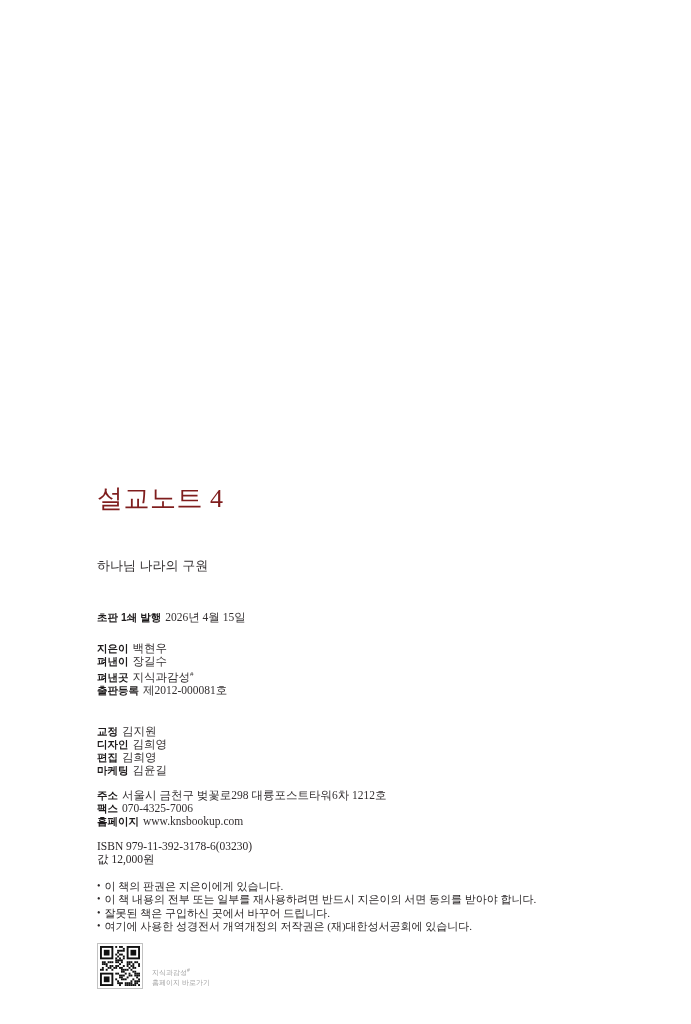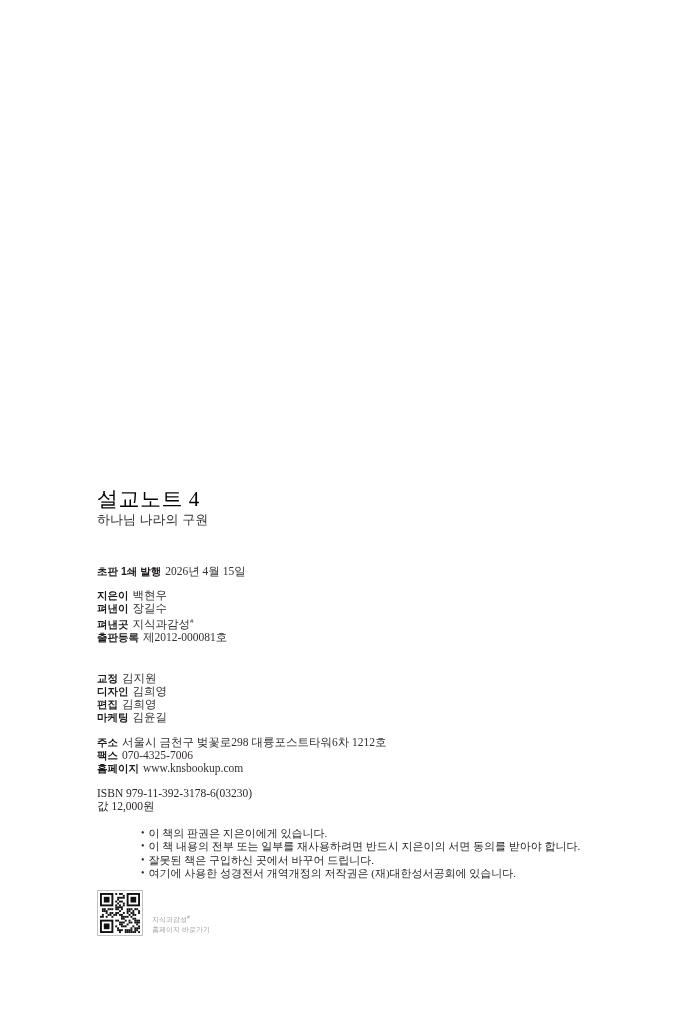--- a/index.html
+++ b/index.html
@@ -13,36 +13,37 @@
     color: #2a2627;
   }
   .colophon {
     position: absolute;
     left: 97px;
     top: 487px;
     width: 540px;
   }
   .book-title {
     font-family: "Liberation Serif", "DejaVu Serif", serif;
-    font-size: 21px;
+    font-size: 26px;
     line-height: 24px;
     font-weight: 500;
-    color: #000000;
+    color: #7f1d1d;
     letter-spacing: 0.5px;
     margin: 0;
   }
   .book-subtitle {
     font-family: "Liberation Sans", "DejaVu Sans", sans-serif;
     font-size: 13px;
     line-height: 17px;
     color: #332f30;
+    margin-top: 46px;
   }
   .block { margin: 0; }
   .block.edition  { margin-top: 37px; }
-  .block.pub      { margin-top: 11px; }
+  .block.pub      { margin-top: 18px; }
   .block.staff    { margin-top: 28px; }
   .block.contact  { margin-top: 12px; }
   .block.isbn     { margin-top: 12px; }
   .row {
     font-size: 11.5px;
     line-height: 13px;
     white-space: nowrap;
   }
   .lbl {
     font-family: "Liberation Sans", "DejaVu Sans", sans-serif;
@@ -71,21 +72,20 @@
     list-style: none;
     margin: 14px 0 0 0;
     padding: 0;
   }
   .notices li {
     font-family: "Liberation Serif", "DejaVu Serif", serif;
     font-size: 11px;
     line-height: 13.5px;
     color: #2a2627;
     white-space: nowrap;
-    margin-left: 44px;
   }
   .notices li::before {
     content: "\2022";
     font-size: 10px;
     margin-right: 4px;
     position: relative;
     top: -1px;
   }
   .qr-section {
     margin-top: 9px;

